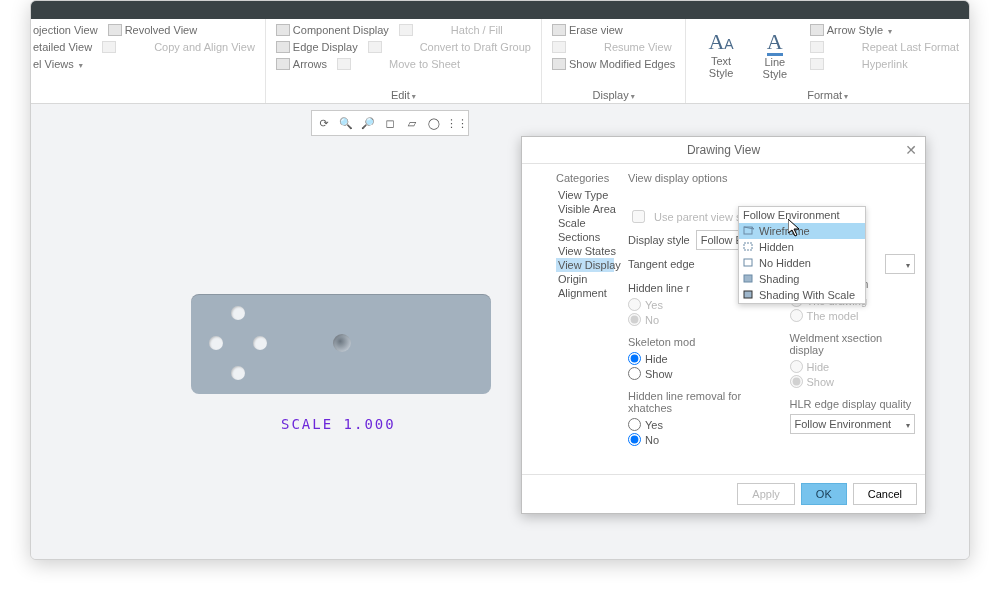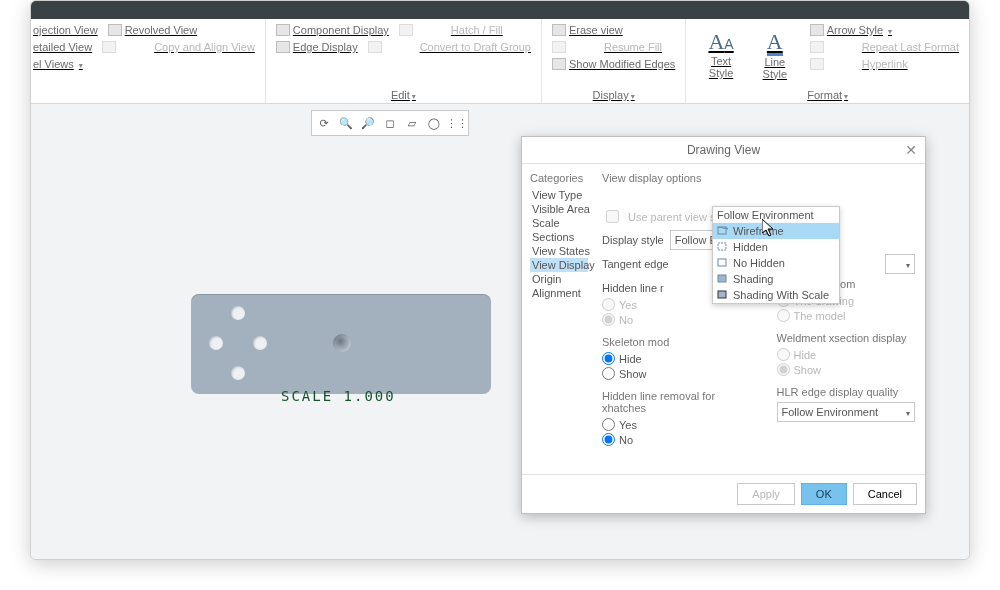--- a/index.html
+++ b/index.html
@@ -1,17 +1,17 @@
 <!DOCTYPE html>
 <html><head>
 <meta charset="utf-8">
 <style>
   * { box-sizing: border-box; font-family: "Segoe UI", Arial, sans-serif; }
   body { margin: 0; background: #fff; width: 1000px; height: 590px; overflow: hidden; position: relative; }
-  .window { position: absolute; left: 30px; top: 0; right: 30px; bottom: 30px; border: 1px solid #d0d0d0; border-radius: 6px; background: #f2f3f5; box-shadow: 0 4px 20px rgba(0,0,0,0.2); overflow: hidden; text-decoration: underline; }
+  .window { position: absolute; left: 30px; top: 0; right: 30px; bottom: 30px; border: 1px solid #d0d0d0; border-radius: 6px; background: #f2f3f5; box-shadow: 0 4px 20px rgba(0,0,0,0.2); overflow: hidden; }
   .titlebar { height: 18px; background: #3a4245; }
   .ribbon { background: #fff; border-bottom: 1px solid #d8d8d8; display: flex; height: 85px; font-size: 11px; color: #6b6b6b; }
   .ribbon-group { border-right: 1px solid #e5e5e5; padding: 4px 8px 2px 8px; display: flex; flex-direction: column; }
   .ribbon-rows { display: flex; flex-direction: column; gap: 3px; flex: 1; }
   .ribbon-row { display: flex; gap: 6px; }
   .ribbon-item { display: flex; align-items: center; gap: 3px; white-space: nowrap; padding: 1px 2px; cursor: pointer; }
   .ribbon-item.disabled { color: #b8b8b8; cursor: default; gap: 38px; }
   .ribbon-label { text-align: center; font-size: 11px; color: #6b6b6b; padding-top: 2px; }
   .ribbon-label .caret::after { content: "▾"; font-size: 8px; margin-left: 2px; color: #888; }
   .icon-generic { display: inline-block; width: 14px; height: 12px; background: #e6e6e6; border: 1px solid #bdbdbd; }
@@ -21,27 +21,27 @@
   .big-col .big-icon.underline { border-bottom: 3px solid #4a88c7; padding-bottom: 0; }
   .caret-inline::after { content: "▾"; font-size: 8px; color: #888; margin-left: 2px; }
 
   .canvas { position: absolute; left: 0; right: 0; top: 103px; bottom: 0; background: #f2f3f5; }
   .mini-toolbar { position: absolute; top: 6px; left: 280px; background: #fff; border: 1px solid #c9c9c9; display: flex; padding: 2px; gap: 2px; }
   .mini-toolbar button { width: 20px; height: 20px; border: none; background: #fff; font-size: 11px; color: #555; cursor: pointer; padding: 0; }
 
   .part { position: absolute; left: 160px; top: 190px; width: 300px; height: 100px; background: #a3b1be; border-radius: 8px; box-shadow: 0 1px 0 rgba(0,0,0,0.15) inset; }
   .hole { position: absolute; width: 14px; height: 14px; background: #eef1f4; border-radius: 50%; box-shadow: inset 1px 1px 2px rgba(0,0,0,0.2); }
   .hole.center { width: 18px; height: 18px; background: radial-gradient(circle at 40% 40%, #6b7680, #b9c2cb 70%); }
-  .scale-text { position: absolute; left: 250px; top: 284px; font-size: 14px; letter-spacing: 2px; color: #14532d; font-family: monospace; }
+  .scale-text { position: absolute; left: 250px; top: 312px; font-size: 14px; letter-spacing: 2px; color: #6d28d9; font-family: monospace; }
 
   .dialog { position: absolute; left: 490px; top: 32px; width: 405px; background: #fff; border: 1px solid #bfbfbf; box-shadow: 0 3px 12px rgba(0,0,0,0.25); font-size: 11px; color: #555; }
   .dialog-title { text-align: center; padding: 6px 16px; border-bottom: 1px solid #e2e2e2; position: relative; font-size: 12px; color: #666; }
   .dialog-close { position: absolute; right: 8px; top: 5px; cursor: pointer; font-size: 14px; color: #888; }
   .dialog-body { display: flex; min-height: 310px; }
-  .cat-col { width: 70px; padding: 8px 4px 8px 8px; }
+  .cat-col { width: 70px; padding: 8px 4px 8px 8px; margin-left: 26px; }
   .cat-head { color: #777; margin-bottom: 4px; }
   .cat-list div { padding: 1px 2px; white-space: nowrap; cursor: pointer; }
   .cat-list .sel { background: #bfe0f7; }
   .opts { flex: 1; padding: 8px 10px; position: relative; }
   .opts-head { color: #777; margin-bottom: 23px; }
   .row { display: flex; align-items: center; gap: 6px; margin: 4px 0; }
   .row.disabled { color: #b8b8b8; }
   .row label { white-space: nowrap; }
   .select { border: 1px solid #c9c9c9; height: 20px; display: flex; align-items: center; padding: 0 4px; justify-content: space-between; background: #fff; min-width: 120px; cursor: pointer; }
   .select .arrow::after { content: "▾"; font-size: 8px; color: #666; }
@@ -116,36 +116,46 @@
         <div class="ribbon-row">
           <span class="ribbon-item">
               <span class="icon-generic"></span>
               <span>Edge Display</span>
             </span>
           <span class="ribbon-item disabled">
               <span class="icon-generic disabled"></span>
               <span>Convert to Draft Group</span>
             </span>
         </div>
+        <div class="ribbon-row">
+          <span class="ribbon-item">
+              <span class="icon-generic"></span>
+              <span>Arrows</span>
+            </span>
+          <span class="ribbon-item disabled">
+              <span class="icon-generic disabled"></span>
+              <span>Move to Sheet</span>
+            </span>
+        </div>
       </div>
       <div class="ribbon-label"><span>Edit</span><span class="caret"></span></div>
     </div>
 
     <div class="ribbon-group">
       <div class="ribbon-rows">
         <div class="ribbon-row">
             <span class="ribbon-item">
               <span class="icon-generic"></span>
               <span>Erase view</span>
             </span>
           </div>
         <div class="ribbon-row">
             <span class="ribbon-item disabled">
               <span class="icon-generic disabled"></span>
-              <span>Resume Fill</span>
+              <span>Resume View</span>
             </span>
           </div>
         <div class="ribbon-row">
             <span class="ribbon-item">
               <span class="icon-generic"></span>
               <span>Show Modified Edges</span>
             </span>
           </div>
       </div>
       <div class="ribbon-label"><span>Display</span><span class="caret"></span></div>

